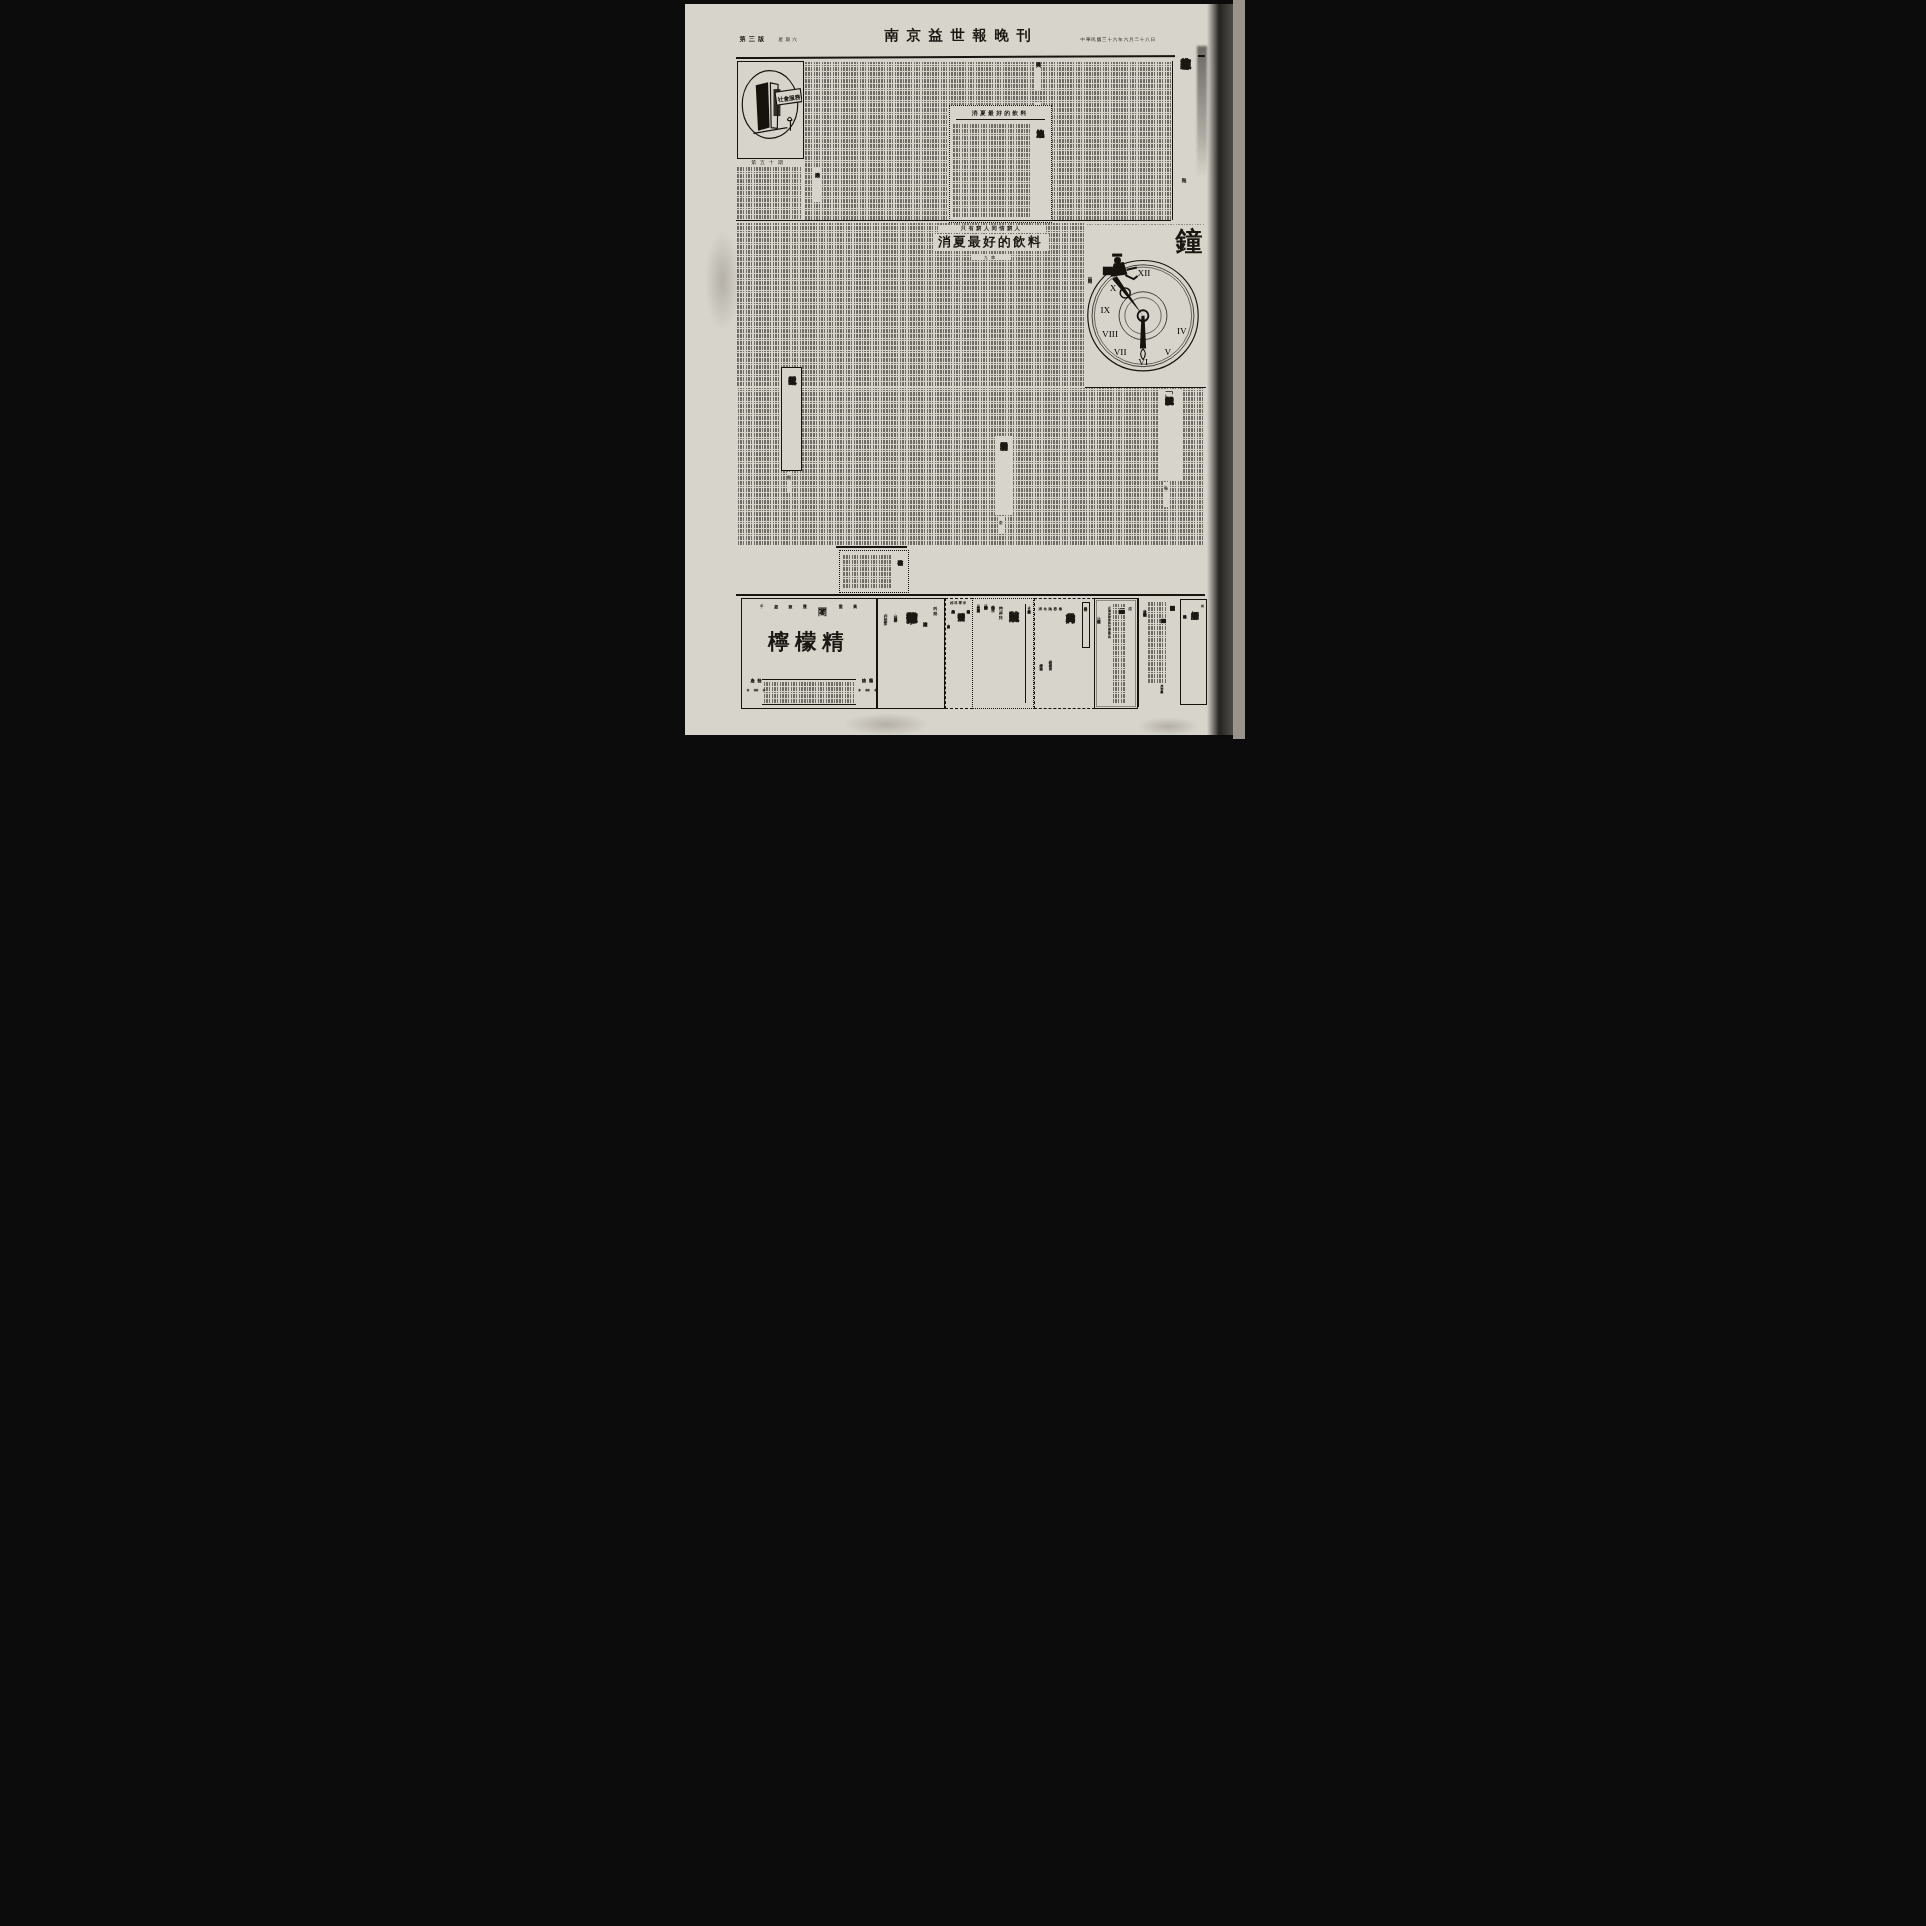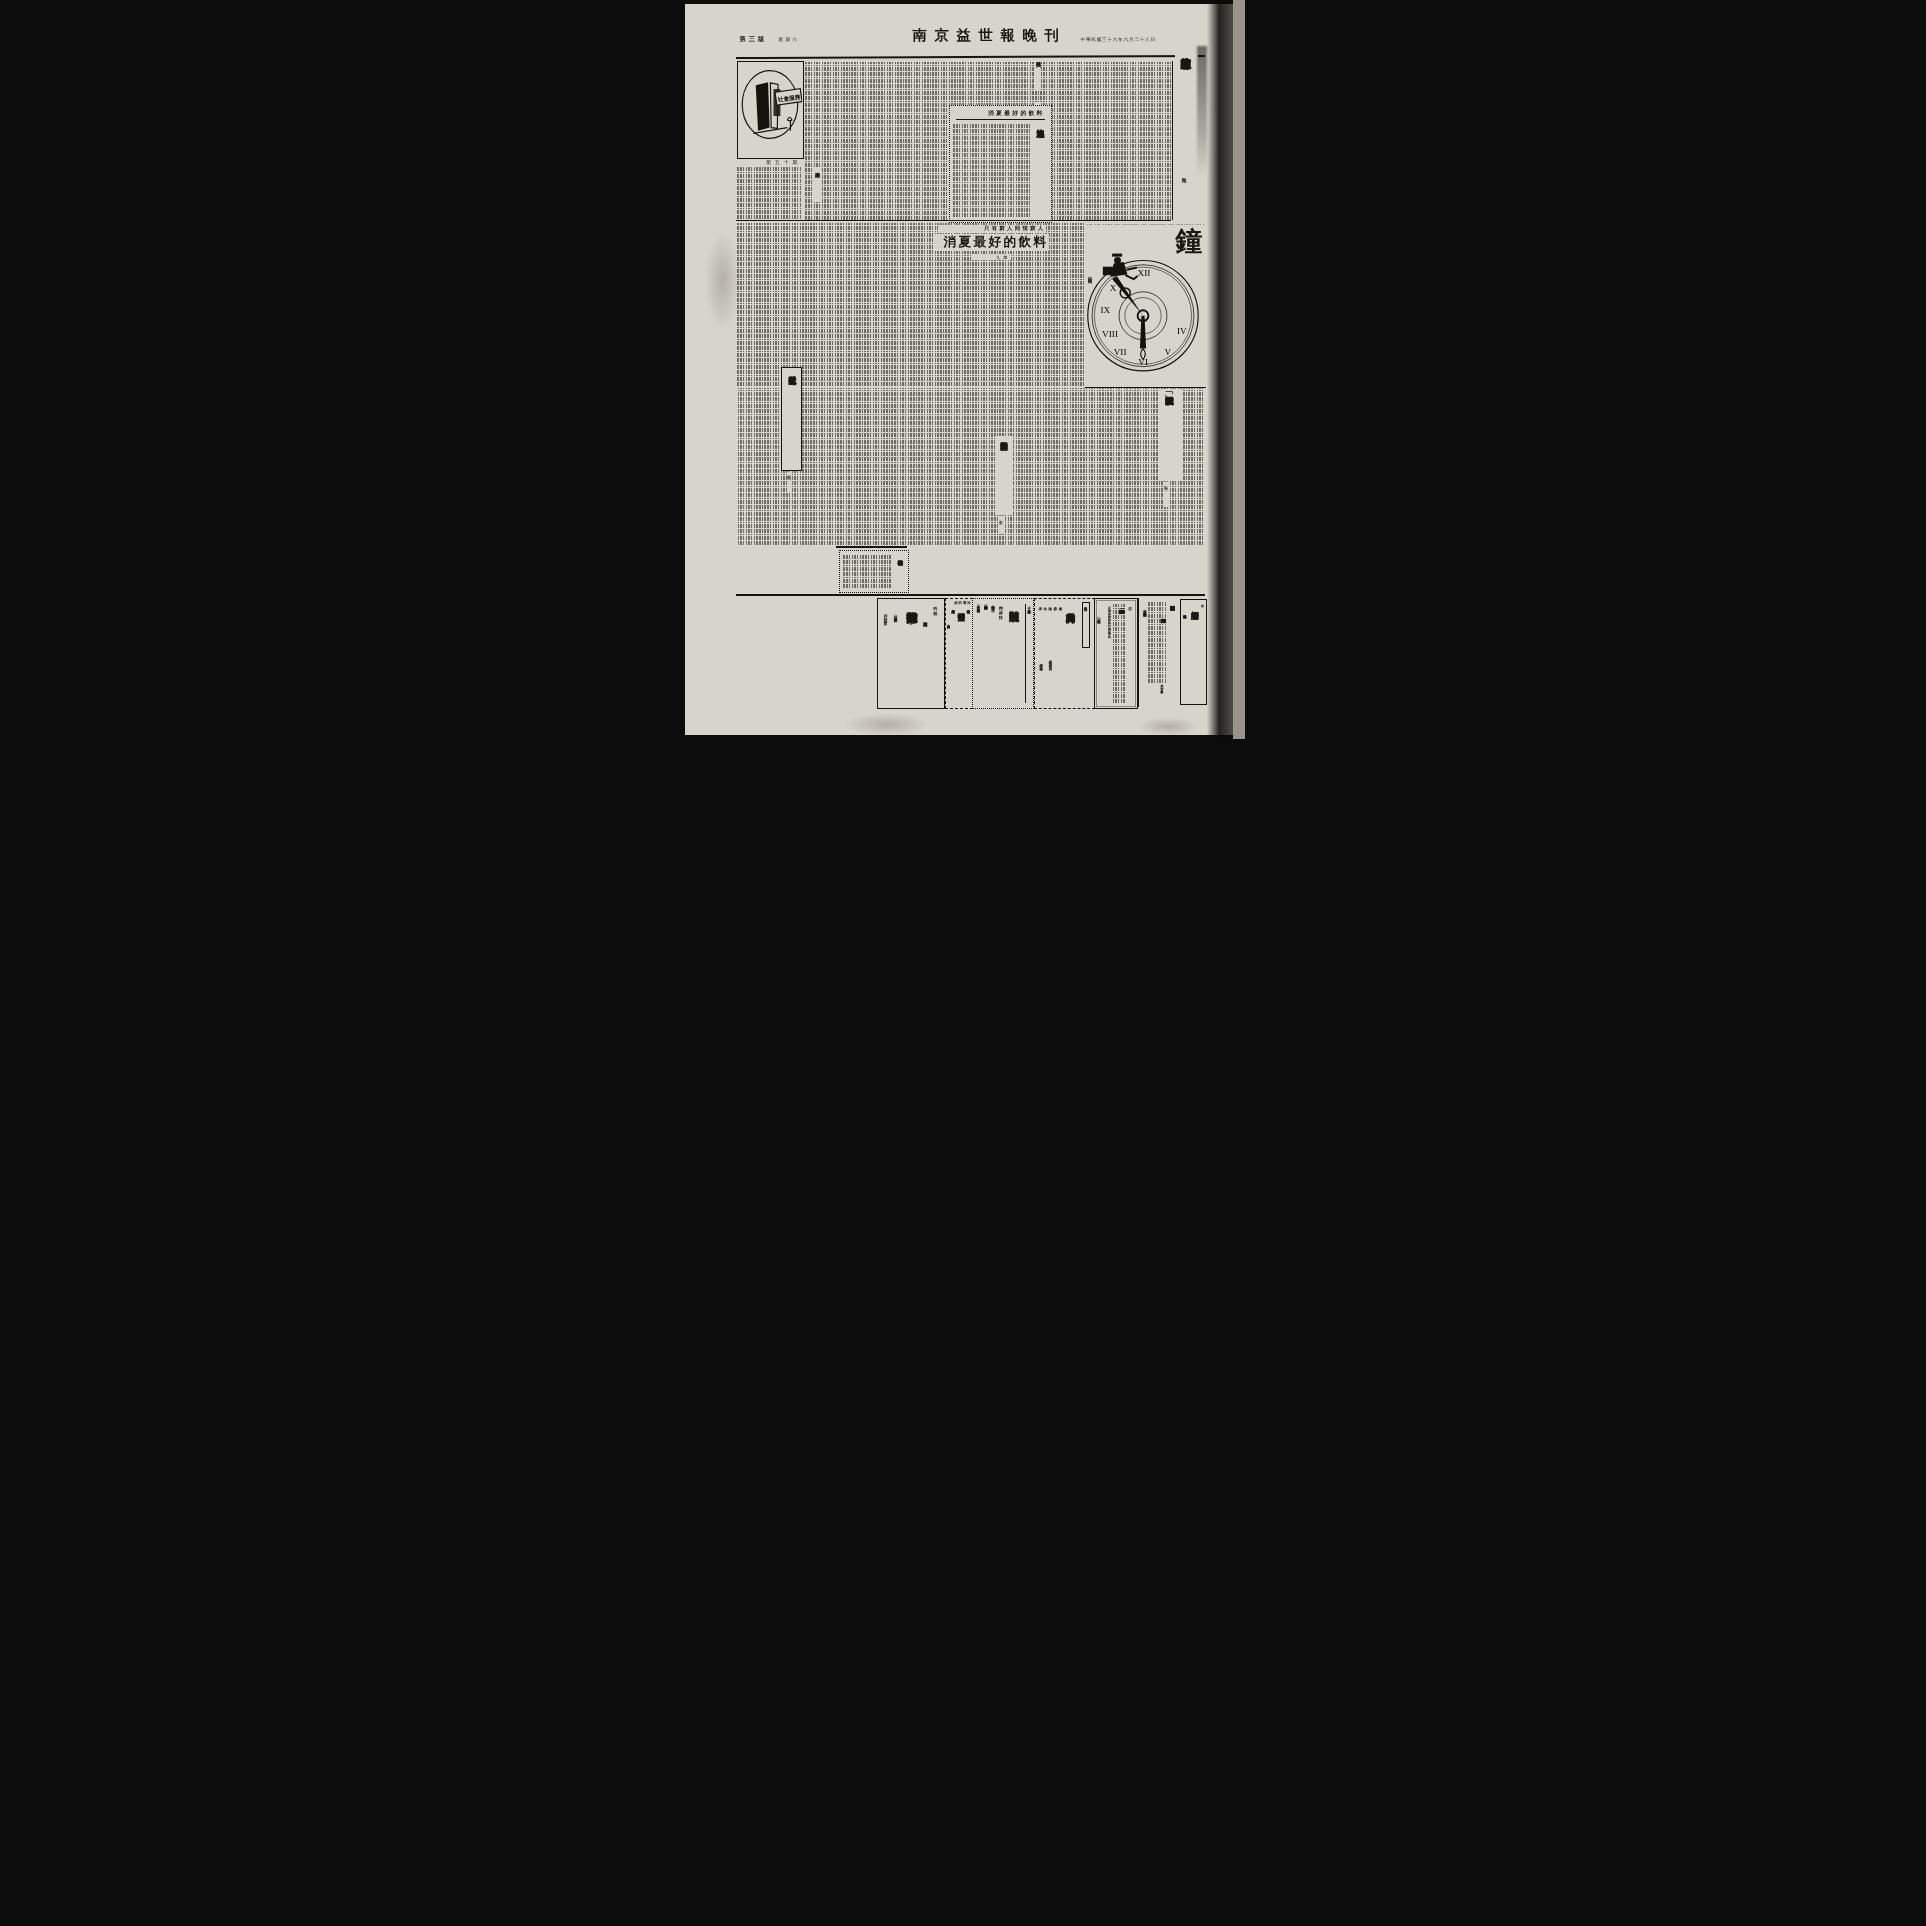--- a/index.html
+++ b/index.html
@@ -3,21 +3,21 @@
 <meta charset="utf-8">
 <style>
   :root{ --paper:#d7d4cb; --ink:#1b1814; }
   html,body{margin:0;padding:0;background:#0c0c0c;}
   body{font-family:"Liberation Serif","DejaVu Serif",serif;color:var(--ink);}
   #page{position:relative;width:563px;height:739px;margin:0 auto;background:var(--paper);overflow:hidden;}
   .abs{position:absolute;}
   .v{writing-mode:vertical-rl;text-orientation:upright;}
   .b{font-weight:bold;}
   .pp{background:var(--paper);}
-  .ctr{text-align:right;}
+  .ctr{text-align:center;}
   .cols{display:flex;flex-direction:row-reverse;justify-content:space-around;}
   
   .txt{position:absolute;opacity:.82;background-image:
     repeating-linear-gradient(0deg, rgba(215,212,203,0) 0 1.8px, var(--paper) 1.8px 2.4px),
     repeating-linear-gradient(90deg, rgba(27,24,20,0) 0 0.5px, rgba(27,24,20,.68) 0.5px 2px, rgba(27,24,20,0) 2px 2.7px);}
   .txt.light{opacity:.55;}
   .rule{position:absolute;background:#181511;}
   .badge::before,.badge::after{content:"◉";font-size:3.5px;display:block;text-align:center;}
   .stain{position:absolute;border-radius:50%;background:radial-gradient(closest-side,rgba(90,84,74,.28),rgba(90,84,74,0));}
   svg text{font-family:"Liberation Serif","DejaVu Serif",serif;}
@@ -131,20 +131,39 @@
   <div class="abs v pp" style="left:317px;top:517px;height:17px;font-size:3.9px;">申之</div>
 
   <div class="rule" style="left:154px;top:546px;width:71px;height:1.5px;"></div>
   <div class="abs pp" style="left:157px;top:550px;width:68px;height:41px;border:0.8px dotted #16130f;">
     <div class="abs v b" style="right:3.1px;top:3.9px;height:33px;font-size:5.8px;">徵稿啓事</div>
     <div class="txt" style="left:3.1px;top:3.9px;width:49px;height:33px;"></div>
   </div>
 
   <div class="rule" style="left:54px;top:594px;width:469px;height:1.9px;"></div>
 
+  <div class="abs pp" style="left:59px;top:598px;width:134px;height:109px;border:1.5px double #16130f;">
+    <div class="cols" style="height:28.5px;padding:2.3px 13px 0;">
+      <span class="v" style="font-size:3.9px;">天氣不常</span>
+      <span class="v" style="font-size:3.9px;">平安是福</span>
+      <span class="v b" style="font-size:8.5px;">閣下</span>
+      <span class="v" style="font-size:3.9px;">可曾想及</span>
+      <span class="v" style="font-size:3.9px;">居家旅行</span>
+      <span class="v" style="font-size:3.9px;">之必需品</span>
+      <span class="v" style="font-size:3.9px;">乎？</span>
+    </div>
+    <div class="b ctr" style="font-size:21.6px;letter-spacing:5.4px;line-height:25px;">檸檬精</div>
+    <div class="abs" style="left:20px;top:80px;width:94px;height:24px;border-top:0.8px solid #16130f;border-bottom:0.8px solid #16130f;">
+      <div class="txt" style="left:1.5px;top:1.5px;width:91px;height:21px;"></div>
+    </div>
+    <div class="abs v badge" style="left:4.6px;top:76px;height:29px;font-size:4.2px;">逢痛必止</div>
+    <div class="abs v badge" style="left:11.6px;top:76px;height:29px;font-size:4.2px;">快過打針</div>
+    <div class="abs v badge" style="left:123px;top:76px;height:29px;font-size:4.2px;">感冒發熱</div>
+    <div class="abs v badge" style="left:116px;top:76px;height:29px;font-size:4.2px;">功效快捷</div>
+  </div>
 
   <div class="abs pp" style="left:195px;top:598px;width:66px;height:109px;border:0.8px solid #16130f;">
     <div class="cols" style="height:100%;padding:3.9px 3.1px;">
       <span class="v" style="font-size:4.2px;height:46px;">內科　小兒科</span>
       <span class="v" style="font-size:4.6px;height:62px;margin-top:15.4px;">由渝返京應診</span>
       <span class="v b" style="font-size:11.6px;height:100px;">醫師李偉業</span>
       <span class="v" style="font-size:3.7px;height:89px;margin-top:7.7px;">地址：昇州路弓箭坊十三號</span>
       <span class="v" style="font-size:3.7px;height:89px;margin-top:7.7px;">時間：上午門診　下午出診</span>
     </div>
   </div>

